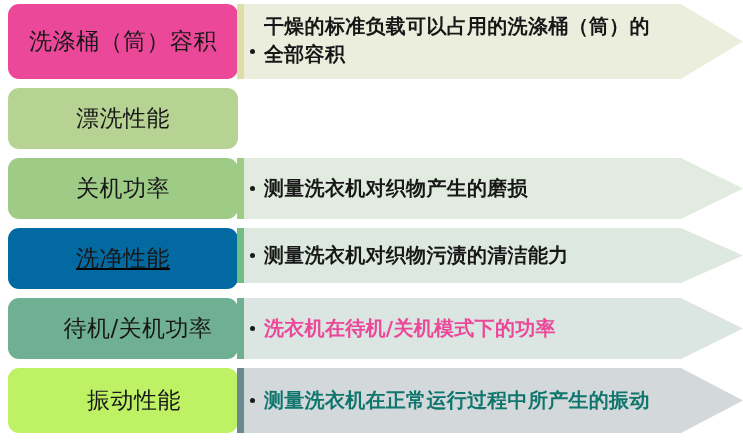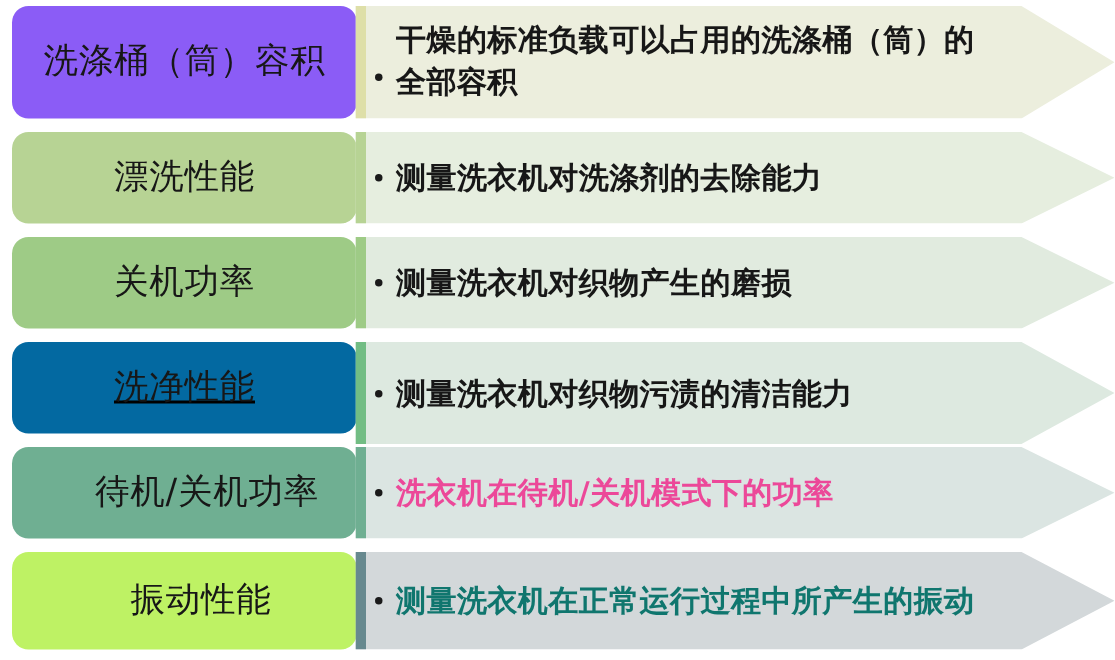--- a/index.html
+++ b/index.html
@@ -95,47 +95,37 @@
   }
   .desc-inner.multiline .bullet-dot {
     margin-top: 12px;
   }
 </style>
 </head>
 <body>
 
 <div id="diagram">
     <div class="row" style="top: 0px; height: 84px;">
-      <div class="label-pill" style="height: 75px; background: #8b5cf6;">
+      <div class="label-pill" style="height: 75px; background: #ec4899;">
         <span class="label-text" style="color: rgb(23, 23, 23);">洗涤桶（筒）容积</span>
       </div>
       <div class="desc-arrow" style="height: 75px;">
         <svg class="arrow-shape" viewBox="0 0 506 75" preserveAspectRatio="none">
           <polygon points="0,0 444,0 506,37.5 444,75 0,75" fill="#eceedd"></polygon>
           <rect x="0" y="0" width="7" height="75" fill="#dedfa8"></rect>
         </svg>
         <div class="desc-inner multiline">
           <span class="bullet-dot"></span>
           <span class="desc-text" style="color: rgb(23, 23, 23);">干燥的标准负载可以占用的洗涤桶（筒）的全部容积</span>
         </div>
       </div>
     </div>
     <div class="row" style="top: 84px; height: 70px;">
       <div class="label-pill" style="height: 61px; background: rgb(183, 211, 148);">
         <span class="label-text" style="color: rgb(23, 23, 23);">漂洗性能</span>
-      </div>
-      <div class="desc-arrow" style="height: 61px;">
-        <svg class="arrow-shape" viewBox="0 0 506 61" preserveAspectRatio="none">
-          <polygon points="0,0 444,0 506,30.5 444,61 0,61" fill="#e6eedf"></polygon>
-          <rect x="0" y="0" width="7" height="61" fill="#b7d394"></rect>
-        </svg>
-        <div class="desc-inner">
-          <span class="bullet-dot"></span>
-          <span class="desc-text" style="color: rgb(23, 23, 23);">测量洗衣机对洗涤剂的去除能力</span>
-        </div>
       </div>
     </div>
     <div class="row" style="top: 154px; height: 70px;">
       <div class="label-pill" style="height: 61px; background: rgb(158, 203, 134);">
         <span class="label-text" style="color: rgb(23, 23, 23);">关机功率</span>
       </div>
       <div class="desc-arrow" style="height: 61px;">
         <svg class="arrow-shape" viewBox="0 0 506 61" preserveAspectRatio="none">
           <polygon points="0,0 444,0 506,30.5 444,61 0,61" fill="#e1ebdf"></polygon>
           <rect x="0" y="0" width="7" height="61" fill="#9ecb86"></rect>
@@ -143,21 +133,21 @@
         <div class="desc-inner">
           <span class="bullet-dot"></span>
           <span class="desc-text" style="color: rgb(23, 23, 23);">测量洗衣机对织物产生的磨损</span>
         </div>
       </div>
     </div>
     <div class="row" style="top: 224px; height: 70px;">
       <div class="label-pill" style="height: 61px; background: #0369a1; text-decoration: underline;">
         <span class="label-text" style="color: rgb(23, 23, 23);">洗净性能</span>
       </div>
-      <div class="desc-arrow" style="height: 68px;">
+      <div class="desc-arrow" style="height: 55px;">
         <svg class="arrow-shape" viewBox="0 0 506 61" preserveAspectRatio="none">
           <polygon points="0,0 444,0 506,30.5 444,61 0,61" fill="#dde9e0"></polygon>
           <rect x="0" y="0" width="7" height="61" fill="#72bd84"></rect>
         </svg>
         <div class="desc-inner">
           <span class="bullet-dot"></span>
           <span class="desc-text" style="color: rgb(23, 23, 23);">测量洗衣机对织物污渍的清洁能力</span>
         </div>
       </div>
     </div>

